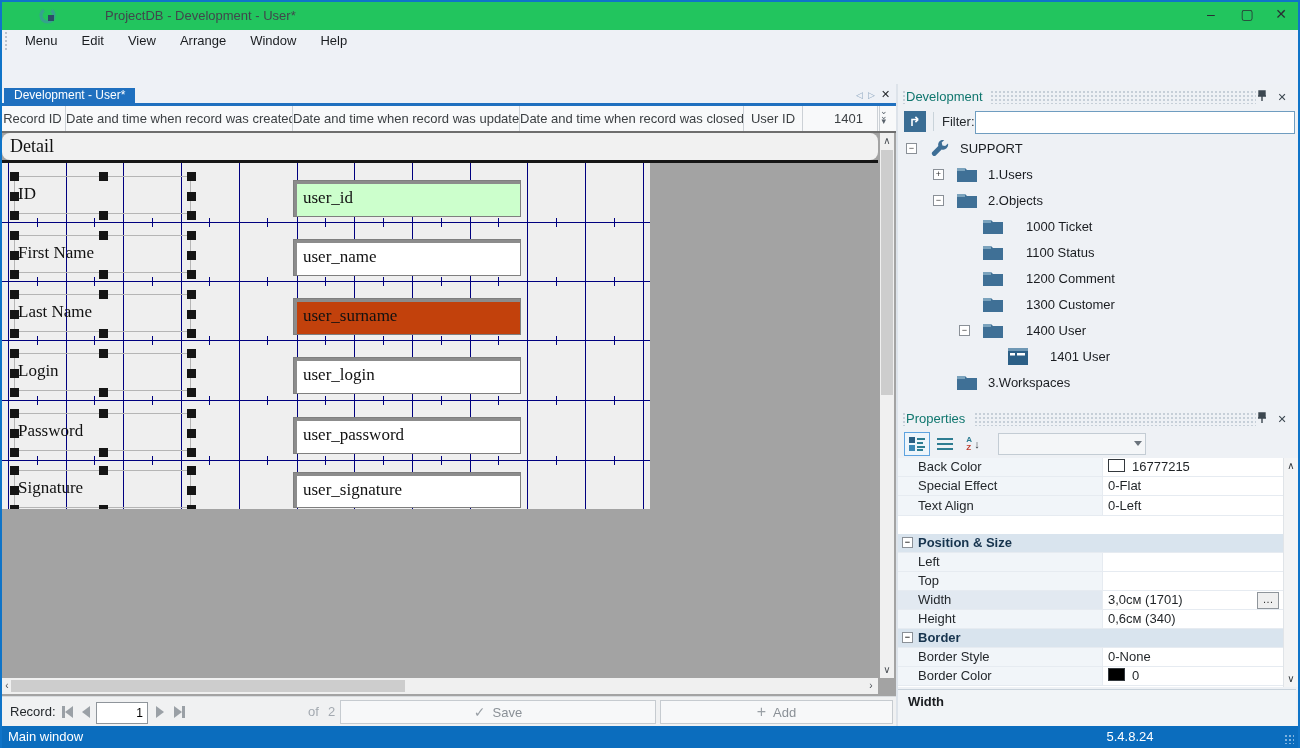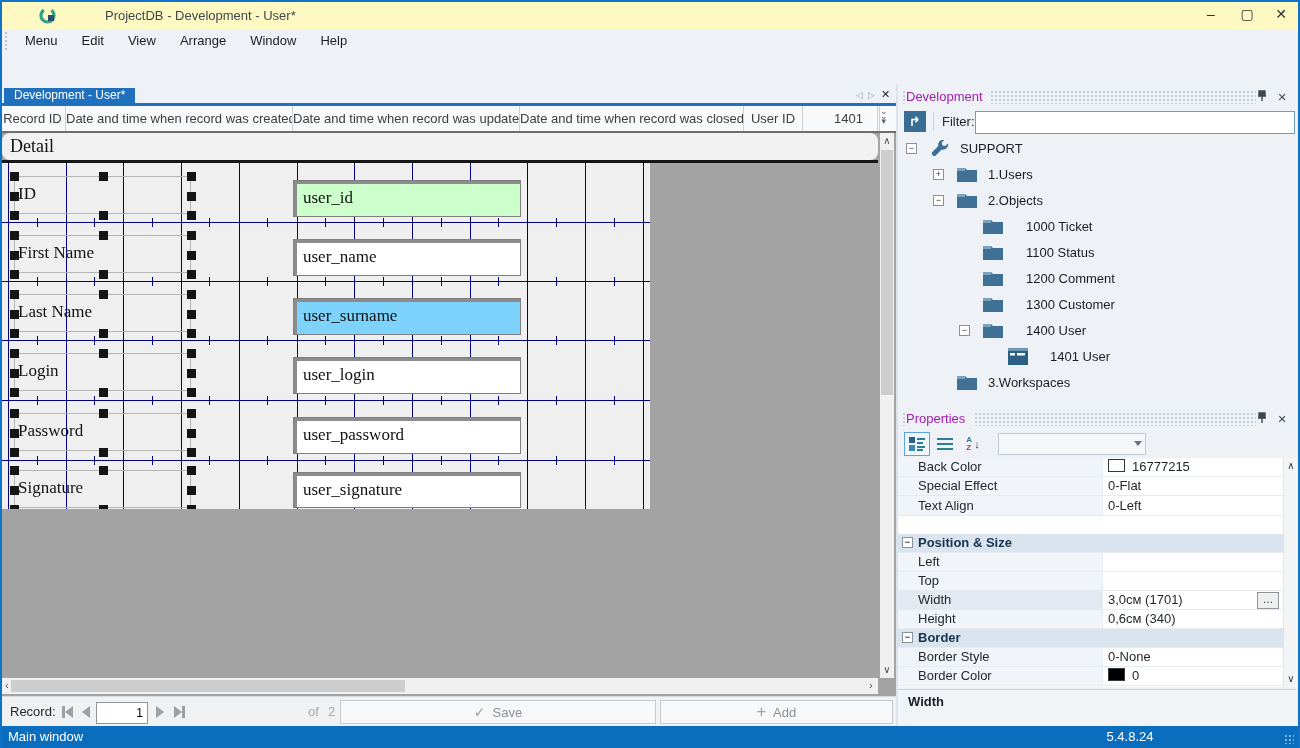--- a/index.html
+++ b/index.html
@@ -1,21 +1,21 @@
 <!DOCTYPE html>
 <html><head>
 <meta charset="utf-8">
 <style>
   html,body{margin:0;padding:0;background:#d7dde4;}
   .app{position:relative;width:1300px;height:748px;background:#eef1f6;overflow:hidden;
        font-family:"Liberation Sans",sans-serif;font-size:13px;color:#222;}
   .abs{position:absolute;}
   .winborder{position:absolute;background:#0f74c8;z-index:60;}
   
-  .titlebar{position:absolute;left:0;top:0;width:1300px;height:30px;background:#fef9c3;}
+  .titlebar{position:absolute;left:0;top:0;width:1300px;height:30px;background:#22c55e;}
   .title-text{position:absolute;left:105px;top:8px;color:#41464c;font-size:13px;}
   .winctl{position:absolute;top:0;width:34px;height:28px;text-align:center;line-height:28px;
           color:#2a2e33;font-size:14px;cursor:default;}
   
   .menubar{position:absolute;left:0;top:30px;width:1300px;height:22px;display:flex;align-items:center;}
   .menu-item{padding:0 12px;height:22px;line-height:22px;color:#1a1d21;}
   .grip{width:5px;height:20px;margin:0 4px;background-image:radial-gradient(#b9c1cc 1px,transparent 1.2px);
         background-size:4px 4px;}
   
   .toolbar{position:absolute;left:0;top:52px;width:1300px;height:36px;}
@@ -72,21 +72,21 @@
   .navico{position:absolute;top:8px;height:14px;display:flex;align-items:center;}
   .tri{width:0;height:0;border-top:6px solid transparent;border-bottom:6px solid transparent;}
   .tri.left{border-right:8px solid #9aa0a6;}
   .tri.right{border-left:8px solid #9aa0a6;}
   .vbar{width:2.5px;height:12px;background:#9aa0a6;}
   
   .dock{position:absolute;left:898px;top:84px;width:400px;height:642px;background:#eef1f5;}
   .phead{position:absolute;left:0;width:398px;height:22px;}
   .phead .dots{position:absolute;left:4px;top:4px;right:40px;height:14px;
        background-image:radial-gradient(#c6cfd8 0.9px,transparent 1px);background-size:4px 4px;}
-  .phead .ptitle{position:absolute;left:8px;top:3px;background:#eef1f5;padding-right:8px;color:#a21caf;font-size:13px;}
+  .phead .ptitle{position:absolute;left:8px;top:3px;background:#eef1f5;padding-right:8px;color:#0f766e;font-size:13px;}
   .phicon{position:absolute;top:4px;width:16px;height:16px;text-align:center;line-height:15px;color:#3c4750;font-size:11px;}
   .treerow{position:absolute;left:0;width:398px;height:26px;}
   .expander{position:absolute;top:7px;width:11px;height:11px;background:#fff;border:1px solid #8a9097;
             box-sizing:border-box;font-size:9px;line-height:8px;text-align:center;color:#333;}
   .treelabel{position:absolute;top:5px;font-size:13px;color:#1a1d21;white-space:nowrap;}
   .ptbtn{position:absolute;top:0;width:26px;height:24px;border:1px solid transparent;box-sizing:border-box;
          display:flex;align-items:center;justify-content:center;}
   .ptbtn.sel{border-color:#5ea3e0;background:#eef5fb;}
   .prow{position:absolute;left:0;width:385px;height:19px;box-sizing:border-box;border-bottom:1px solid #e6ebf1;}
   .pname{position:absolute;left:0;top:0;width:204px;height:18px;background:#f1f5f9;line-height:18px;
@@ -385,21 +385,21 @@
         <div class="tick" style="left: 381px; top: 293px;"></div>
         <div class="tick" style="left: 439px; top: 293px;"></div>
         <div class="tick" style="left: 496px; top: 293px;"></div>
         <div class="tick" style="left: 554px; top: 293px;"></div>
         <div class="tick" style="left: 612px; top: 293px;"></div>
         <div class="dlabel" style="left: 12px; top: 13px; width: 177px; height: 38px;">ID<div class="handle" style="left: -5px; top: -5px;"></div><div class="handle" style="left: 84px; top: -5px;"></div><div class="handle" style="left: 172px; top: -5px;"></div><div class="handle" style="left: -5px; top: 15px;"></div><div class="handle" style="left: 172px; top: 15px;"></div><div class="handle" style="left: -5px; top: 34px;"></div><div class="handle" style="left: 84px; top: 34px;"></div><div class="handle" style="left: 172px; top: 34px;"></div></div>
         <div class="dfield" style="left: 291px; top: 17px; width: 228px; height: 37px; background: rgb(204, 255, 204);">user_id</div>
         <div class="dlabel" style="left: 12px; top: 72px; width: 177px; height: 38px;">First Name<div class="handle" style="left: -5px; top: -5px;"></div><div class="handle" style="left: 84px; top: -5px;"></div><div class="handle" style="left: 172px; top: -5px;"></div><div class="handle" style="left: -5px; top: 15px;"></div><div class="handle" style="left: 172px; top: 15px;"></div><div class="handle" style="left: -5px; top: 34px;"></div><div class="handle" style="left: 84px; top: 34px;"></div><div class="handle" style="left: 172px; top: 34px;"></div></div>
         <div class="dfield" style="left: 291px; top: 76px; width: 228px; height: 37px; background: rgb(255, 255, 255);">user_name</div>
         <div class="dlabel" style="left: 12px; top: 131px; width: 177px; height: 38px;">Last Name<div class="handle" style="left: -5px; top: -5px;"></div><div class="handle" style="left: 84px; top: -5px;"></div><div class="handle" style="left: 172px; top: -5px;"></div><div class="handle" style="left: -5px; top: 15px;"></div><div class="handle" style="left: 172px; top: 15px;"></div><div class="handle" style="left: -5px; top: 34px;"></div><div class="handle" style="left: 84px; top: 34px;"></div><div class="handle" style="left: 172px; top: 34px;"></div></div>
-        <div class="dfield" style="left: 291px; top: 135px; width: 228px; height: 37px; background: #7dd3fc;">user_surname</div>
+        <div class="dfield" style="left: 291px; top: 135px; width: 228px; height: 37px; background: #c2410c;">user_surname</div>
         <div class="dlabel" style="left: 12px; top: 190px; width: 177px; height: 38px;">Login<div class="handle" style="left: -5px; top: -5px;"></div><div class="handle" style="left: 84px; top: -5px;"></div><div class="handle" style="left: 172px; top: -5px;"></div><div class="handle" style="left: -5px; top: 15px;"></div><div class="handle" style="left: 172px; top: 15px;"></div><div class="handle" style="left: -5px; top: 34px;"></div><div class="handle" style="left: 84px; top: 34px;"></div><div class="handle" style="left: 172px; top: 34px;"></div></div>
         <div class="dfield" style="left: 291px; top: 194px; width: 228px; height: 37px; background: rgb(255, 255, 255);">user_login</div>
         <div class="dlabel" style="left: 12px; top: 250px; width: 177px; height: 38px;">Password<div class="handle" style="left: -5px; top: -5px;"></div><div class="handle" style="left: 84px; top: -5px;"></div><div class="handle" style="left: 172px; top: -5px;"></div><div class="handle" style="left: -5px; top: 15px;"></div><div class="handle" style="left: 172px; top: 15px;"></div><div class="handle" style="left: -5px; top: 34px;"></div><div class="handle" style="left: 84px; top: 34px;"></div><div class="handle" style="left: 172px; top: 34px;"></div></div>
         <div class="dfield" style="left: 291px; top: 254px; width: 228px; height: 37px; background: rgb(255, 255, 255);">user_password</div>
         <div class="dlabel" style="left: 12px; top: 307px; width: 177px; height: 38px;">Signature<div class="handle" style="left: -5px; top: -5px;"></div><div class="handle" style="left: 84px; top: -5px;"></div><div class="handle" style="left: 172px; top: -5px;"></div><div class="handle" style="left: -5px; top: 15px;"></div><div class="handle" style="left: 172px; top: 15px;"></div><div class="handle" style="left: -5px; top: 34px;"></div><div class="handle" style="left: 84px; top: 34px;"></div><div class="handle" style="left: 172px; top: 34px;"></div></div>
         <div class="dfield" style="left: 291px; top: 309px; width: 228px; height: 36px; background: rgb(255, 255, 255);">user_signature</div>
       </div>
     <div class="vscroll">
       <div class="sarrow" style="top:2px">∧</div>
       <div class="sthumbv" style="top:17px;height:245px"></div>

